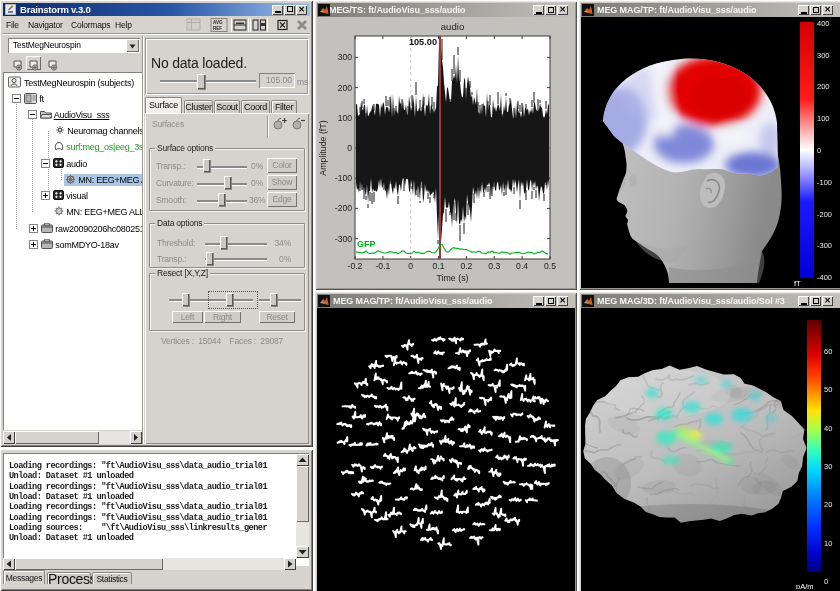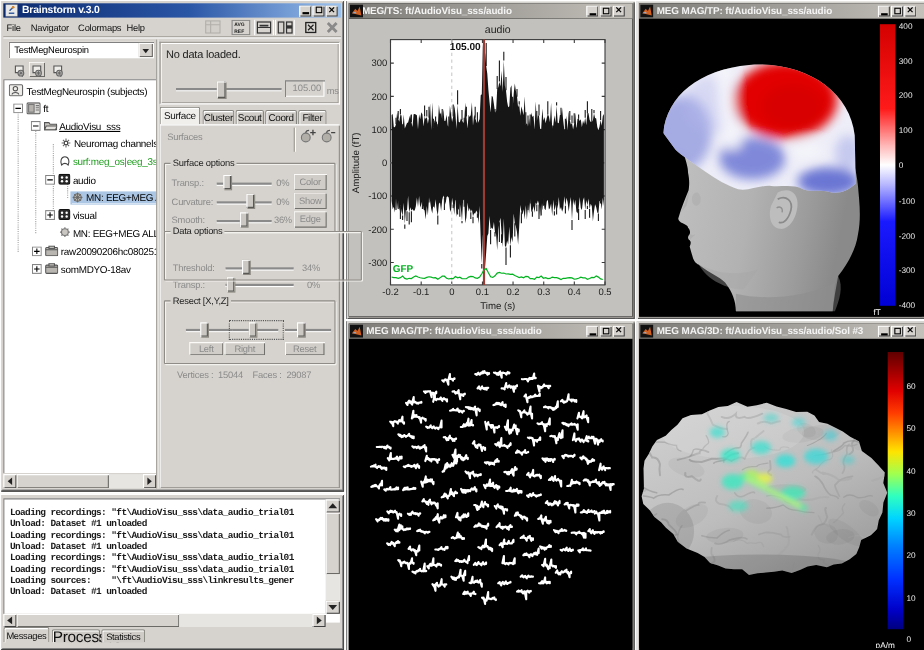--- a/index.html
+++ b/index.html
@@ -581,21 +581,21 @@
       <div class="arrbtn" style="right:0;top:0;width:12px;height:13px">
         <svg width="12" height="13">
           <path d="M4 3l4 3.5-4 3.5z" fill="#222"></path>
         </svg>
       </div>
       <div class="raised abs" style="left:12px;top:0;width:84px;height:13px"></div>
     </div>
     <div class="abs" style="left:142px;top:36px;width:2px;height:408px;border-left:1px solid #9b9892;border-right:1px solid #fff"></div>
     <div class="abs" style="left:145px;top:36px;width:165px;height:408px">
       <div class="abs groove" style="left:0;top:2px;width:164px;height:57px"></div>
-      <div class="abs" style="left:6px;top:9px;font-size:10px;color:#222;letter-spacing:-0.2px">No data loaded.</div>
+      <div class="abs" style="left:6px;top:19px;font-size:14px;color:#222;letter-spacing:-0.2px">No data loaded.</div>
       <div class="slider-track" style="left:15px;top:44px;width:96px"></div>
       <div class="slider-thumb" style="left:52px;top:38px"></div>
       <div class="abs" style="left:114px;top:37px;width:36px;height:15px;background:#d6d3ce;box-shadow:inset 1px 1px 0 #838383, inset -1px -1px 0 #fff;font-size:8.5px;color:#8b8b8b;line-height:15px;text-align:right;padding-right:3px">105.00</div>
       <div class="lbl" style="left:152px;top:41px">ms</div>
       <div class="tab" style="left:0px;top:61px;width:37px;height:16px;line-height:15px;z-index:3;background:#f0efec">Surface</div>
       <div class="tab" style="left:39px;top:64px;width:29px;height:13px;line-height:12px;background:#cfccc7">Cluster</div>
       <div class="tab" style="left:69px;top:64px;width:26px;height:13px;line-height:12px;background:#cfccc7">Scout</div>
       <div class="tab" style="left:96px;top:64px;width:29px;height:13px;line-height:12px;background:#cfccc7">Coord</div>
       <div class="tab" style="left:126px;top:64px;width:26px;height:13px;line-height:12px;background:#cfccc7">Filter</div>
       <div class="abs" style="left:0;top:77px;width:164px;height:331px;box-shadow:inset 1px 1px 0 #fff, inset -1px -1px 0 #8f8c87;z-index:2"></div>
@@ -620,21 +620,21 @@
       <div class="lbl" style="left:11px;top:142px">Curvature:</div>
       <div class="slider-track" style="left:52px;top:147px;width:50px"></div>
       <div class="slider-thumb" style="left:79px;top:140px;width:7px;height:13px"></div>
       <div class="lbl" style="left:104px;top:142px;width:14px;text-align:right">0%</div>
       <div class="btn" style="left:122px;top:139px;width:30px;height:15px;line-height:15px">Show</div>
       <div class="lbl" style="left:11px;top:159px">Smooth:</div>
       <div class="slider-track" style="left:52px;top:164px;width:50px"></div>
       <div class="slider-thumb" style="left:73px;top:157px;width:7px;height:13px"></div>
       <div class="lbl" style="left:104px;top:159px;width:14px;text-align:left">36%</div>
       <div class="btn" style="left:122px;top:156px;width:30px;height:15px;line-height:15px">Edge</div>
-      <div class="gbox" style="left:4px;top:174px;width:180px;height:45px;z-index:3">
+      <div class="gbox" style="left:4px;top:187px;width:156px;height:45px;z-index:3">
         <div class="gtitle">Data options</div>
       </div>
       <div class="lbl" style="left:12px;top:202px">Threshold:</div>
       <div class="slider-track" style="left:60px;top:207px;width:62px"></div>
       <div class="slider-thumb" style="left:75px;top:200px;width:7px;height:13px"></div>
       <div class="lbl" style="left:128px;top:202px;width:18px;text-align:right">34%</div>
       <div class="lbl" style="left:12px;top:218px">Transp.:</div>
       <div class="slider-track" style="left:60px;top:222px;width:62px"></div>
       <div class="slider-thumb" style="left:61px;top:216px;width:7px;height:13px"></div>
       <div class="lbl" style="left:128px;top:218px;width:18px;text-align:right">0%</div>

